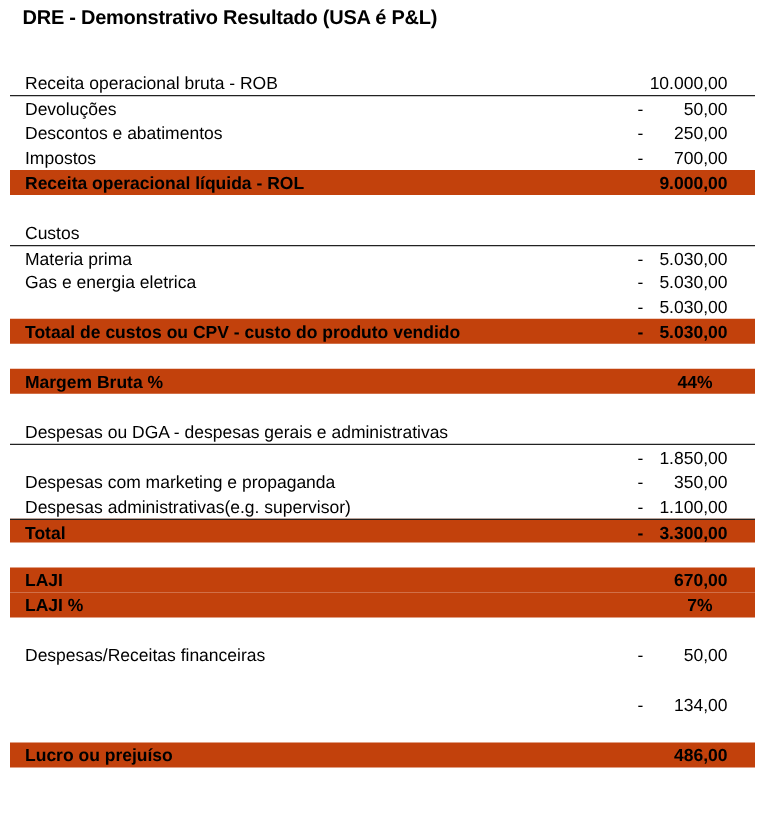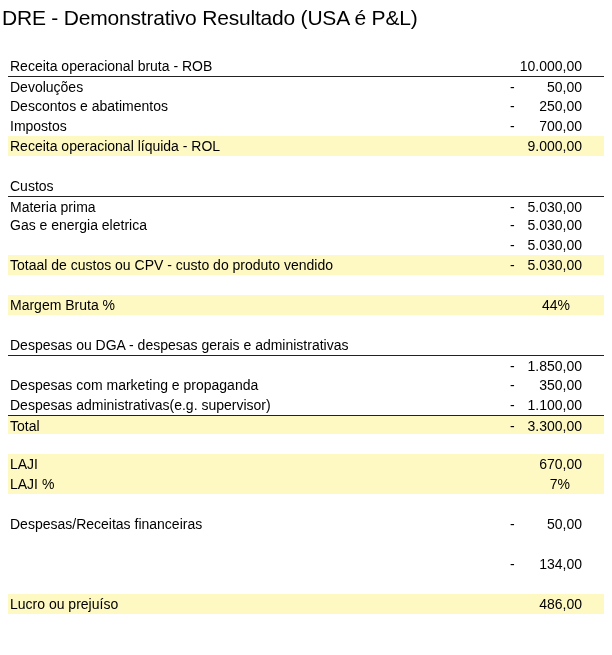--- a/index.html
+++ b/index.html
@@ -2,32 +2,32 @@
 <html><head>
   <meta charset="utf-8">
   <style>
     html, body { margin: 0; padding: 0; background: #ffffff; }
     body {
       width: 612px; height: 655px; overflow: hidden; position: relative;
       font-family: "Liberation Sans", "DejaVu Sans", sans-serif;
       color: #000;
     }
     .title {
-      position: absolute; left: 2px; top: 6px;
-      font-size: 21px; font-weight: normal; letter-spacing: -0.2px;
+      position: absolute; left: 18px; top: 6px;
+      font-size: 16px; font-weight: bold; letter-spacing: -0.2px;
       white-space: nowrap;
     }
     .sheet { position: absolute; left: 8px; top: 56px; width: 596px; }
     .row {
       height: 20px; line-height: 20px; position: relative;
       font-size: 14px; white-space: nowrap;
     }
-    .row.hl { background: #fef9c3; font-weight: normal; }
+    .row.hl { background: #c2410c; font-weight: bold; }
     .row.top-border { border-top: 1.5px solid #222; height: 18.5px; }
-    .row .label { position: absolute; left: 2px; top: 0; text-align: right; }
+    .row .label { position: absolute; left: 12px; top: 0; text-align: right; }
     .row .sign { position: absolute; left: 502px; top: 0; }
     .row .val { position: absolute; right: 22px; top: 0; }
     .row .pct { position: absolute; right: 34px; top: 0; text-align: center; }
   </style>
 </head>
 <body>
 
 <div class="title">DRE - Demonstrativo Resultado (USA é P&amp;L)</div>
 
 <div class="sheet">

